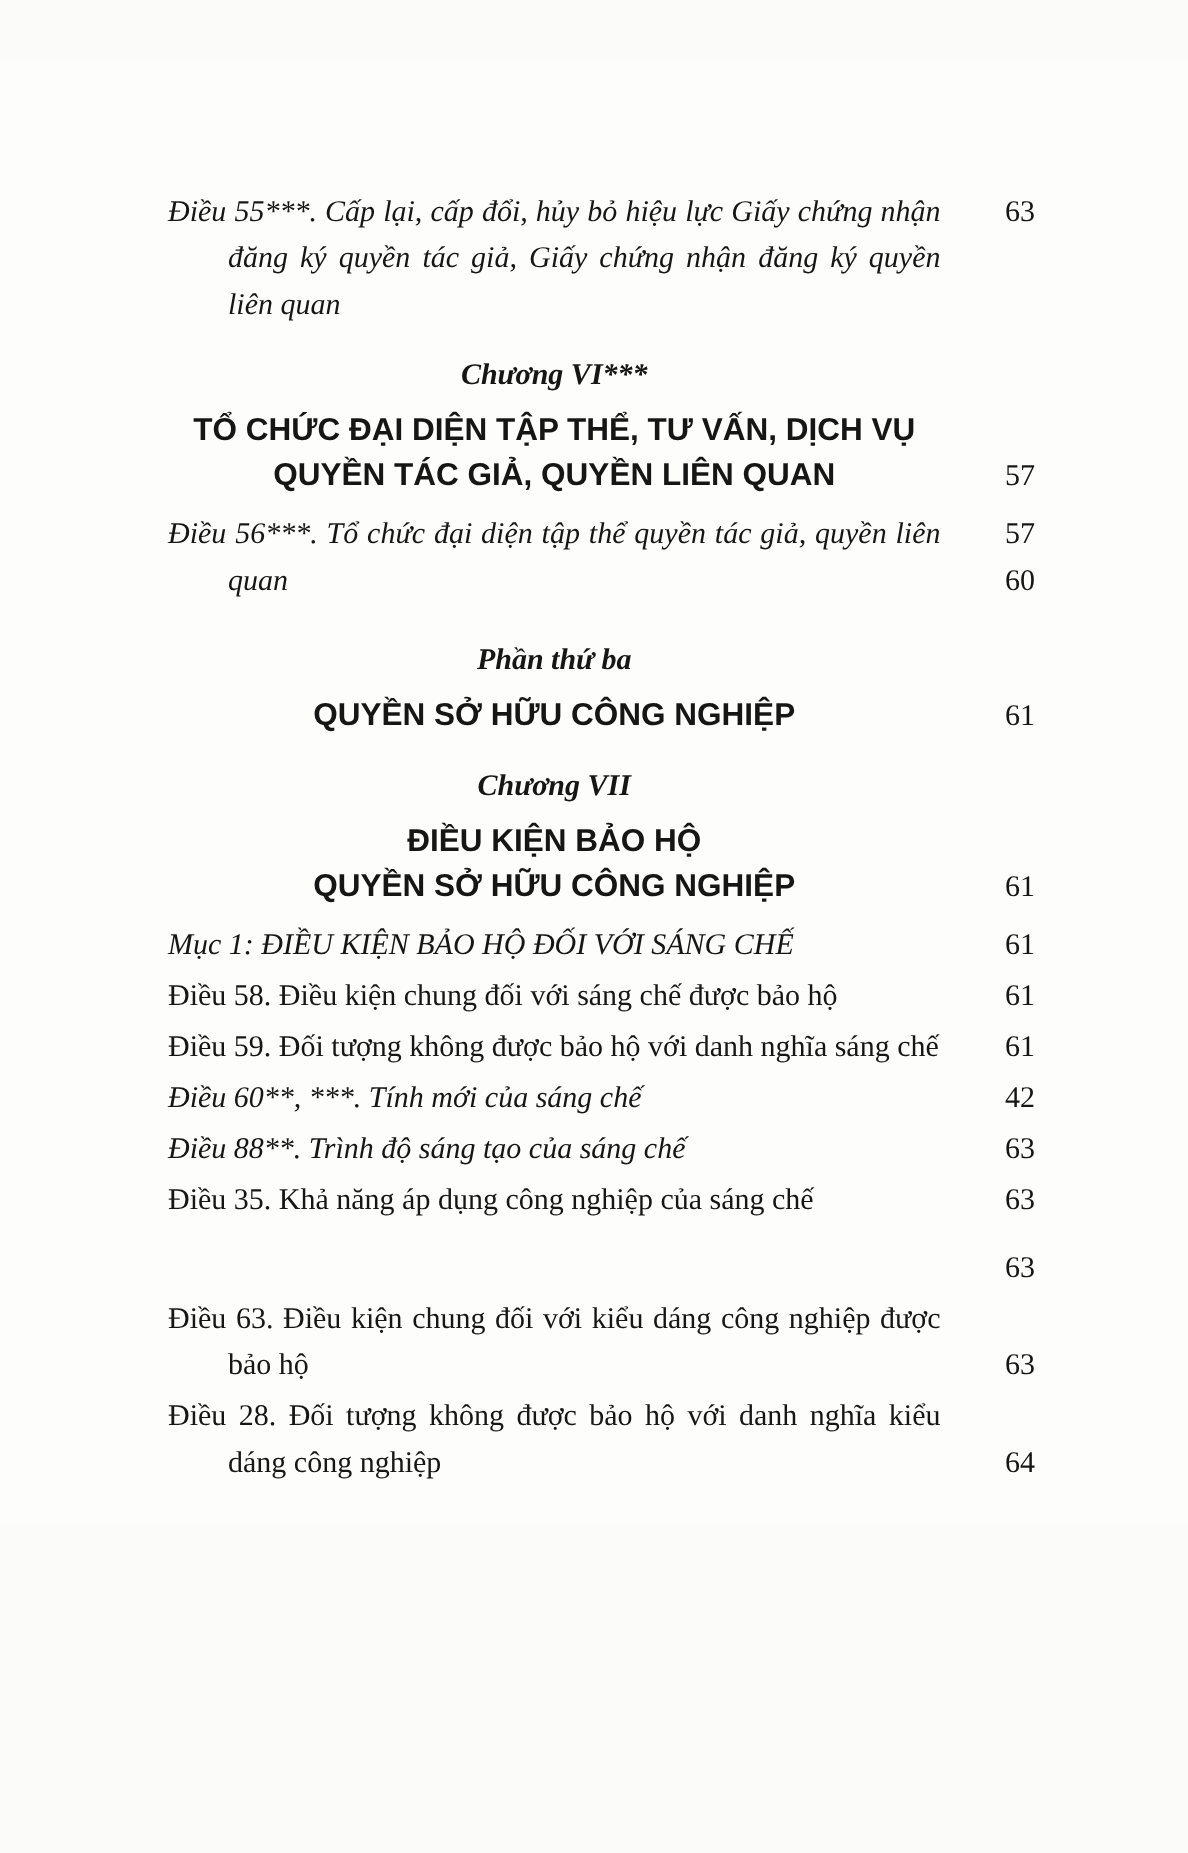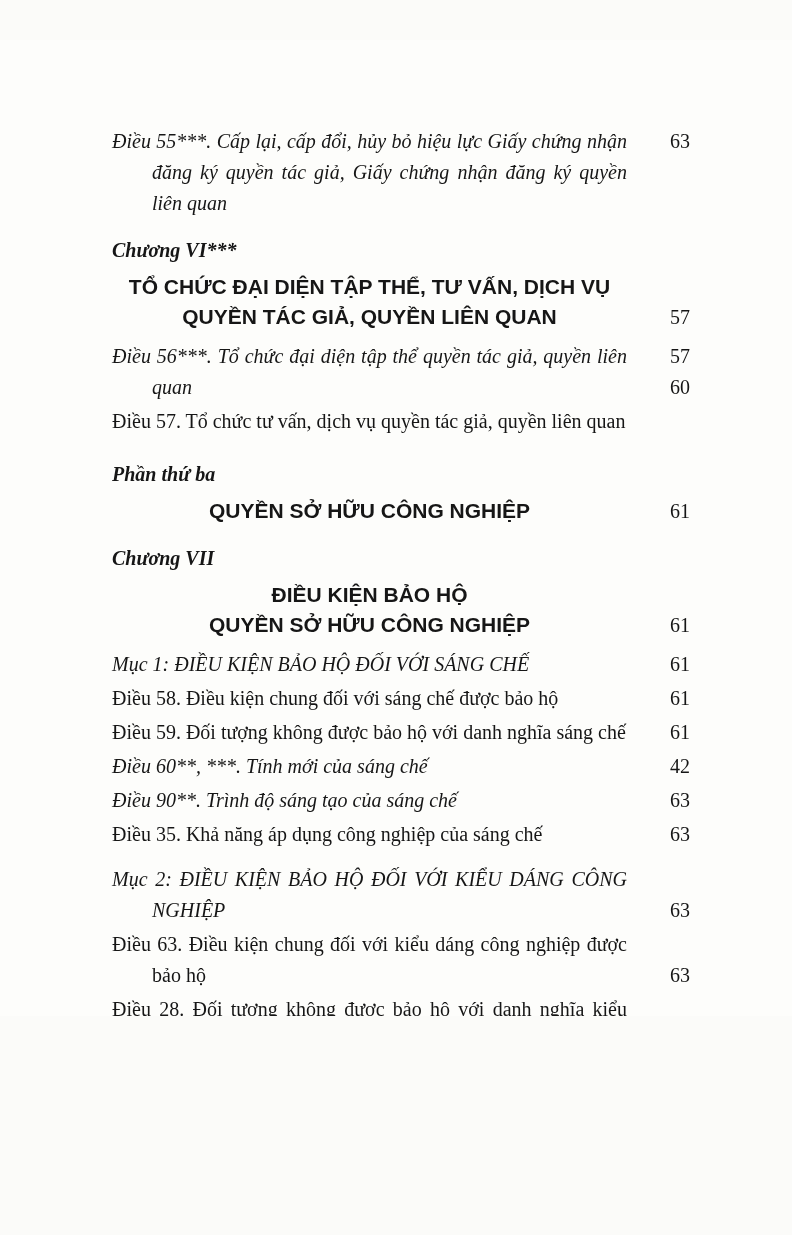--- a/index.html
+++ b/index.html
@@ -36,21 +36,21 @@
     font-size: 20px;
     line-height: 1.55;
   }
   .align-top { justify-content: flex-start; }
   .align-bottom { justify-content: flex-end; }
   .align-between { justify-content: space-between; }
   .italic { font-style: italic; }
 
   .type-chapter-label { margin-top: 16px; margin-bottom: 6px; }
   .type-chapter-label .entry-text {
-    text-align: left;
+    text-align: center;
     font-style: italic;
     padding-left: 0;
     text-indent: 0;
     font-size: 20px;
     font-weight: 600;
   }
   .type-chapter-title { margin-bottom: 8px; }
   .type-chapter-title .entry-text {
     text-align: center;
     font-weight: 700;
@@ -96,24 +96,20 @@
           <span class="page-num">57</span>
         </div>
       </div>
       <div class="row type-article">
         <div class="entry-text italic">Điều 56***. Tổ chức đại diện tập thể quyền tác giả, quyền liên quan</div>
         <div class="entry-pages align-between">
           <span class="page-num">57</span>
           <span class="page-num">60</span>
         </div>
       </div>
-      <div class="row type-article">
-        <div class="entry-text">Điều 57. Tổ chức tư vấn, dịch vụ quyền tác giả, quyền liên quan</div>
-        <div class="entry-pages align-top"></div>
-      </div>
       <div class="row type-chapter-label spacing-large">
         <div class="entry-text italic">Phần thứ ba</div>
         <div class="entry-pages align-top"></div>
       </div>
       <div class="row type-chapter-title">
         <div class="entry-text">QUYỀN SỞ HỮU CÔNG NGHIỆP</div>
         <div class="entry-pages align-bottom">
           <span class="page-num">61</span>
         </div>
       </div>
@@ -146,33 +142,32 @@
           <span class="page-num">61</span>
         </div>
       </div>
       <div class="row type-article">
         <div class="entry-text italic">Điều 60**, ***. Tính mới của sáng chế</div>
         <div class="entry-pages align-top">
           <span class="page-num">42</span>
         </div>
       </div>
       <div class="row type-article">
-        <div class="entry-text italic">Điều 90**. Trình độ sáng tạo của sáng chế</div>
+        <div class="entry-text italic">Điều 88**. Trình độ sáng tạo của sáng chế</div>
         <div class="entry-pages align-top">
           <span class="page-num">63</span>
         </div>
       </div>
       <div class="row type-article">
         <div class="entry-text">Điều 35. Khả năng áp dụng công nghiệp của sáng chế</div>
         <div class="entry-pages align-top">
           <span class="page-num">63</span>
         </div>
       </div>
       <div class="row type-section spacing-medium">
-        <div class="entry-text italic">Mục 2: ĐIỀU KIỆN BẢO HỘ ĐỐI VỚI KIỂU DÁNG CÔNG NGHIỆP</div>
         <div class="entry-pages align-bottom">
           <span class="page-num">63</span>
         </div>
       </div>
       <div class="row type-article">
         <div class="entry-text">Điều 63. Điều kiện chung đối với kiểu dáng công nghiệp được bảo hộ</div>
         <div class="entry-pages align-bottom">
           <span class="page-num">63</span>
         </div>
       </div>

